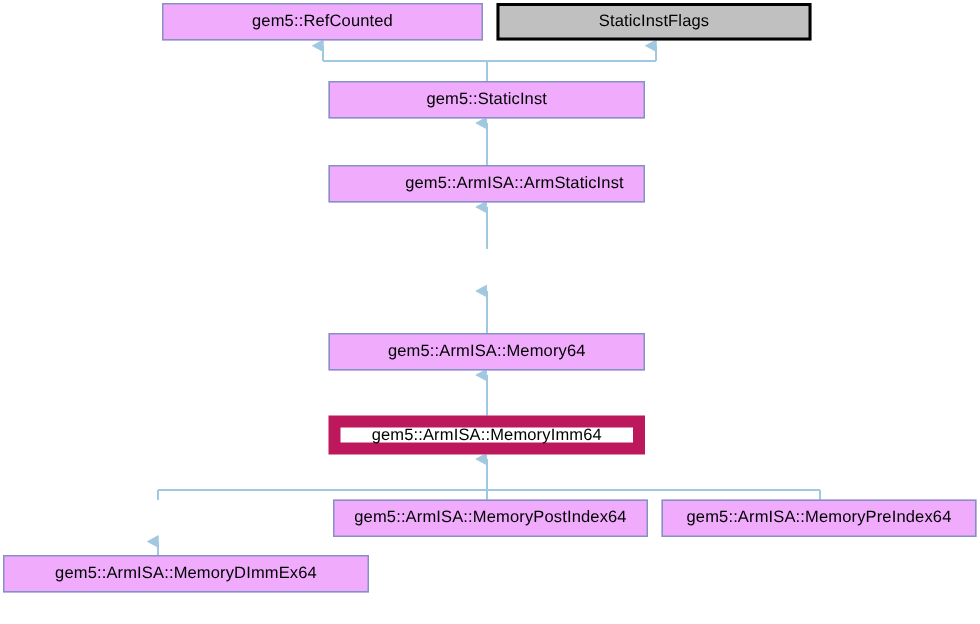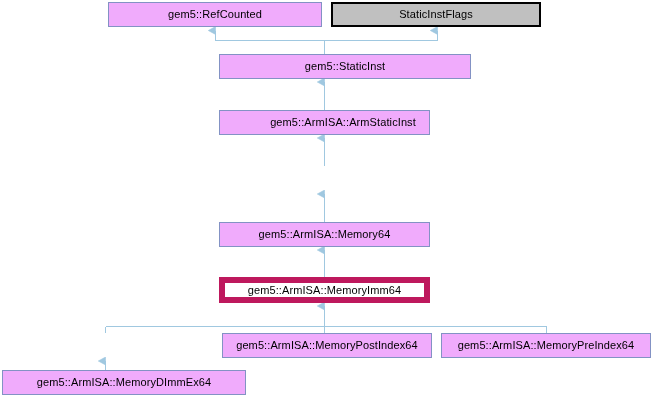--- a/index.html
+++ b/index.html
@@ -28,21 +28,21 @@
     letter-spacing: 0.1px;
   }
   
   .node.normal {
     background: #f0abfc;
     border: 1px solid #8392c4;
   }
   
   .node.current {
     background: #ffffff;
-    border: 6px solid #be185d;
+    border: 8px solid #be185d;
   }
   
   .node.flags {
     background: #c0c0c0;
     border: 2px solid #000000;
   }
   #edges {
     position: absolute;
     left: 0;
     top: 0;
@@ -85,21 +85,21 @@
   </svg>
 
   <div class="node normal" style="left:108px; top:2px; width:214px; height:25px;">
     <span>gem5::RefCounted</span>
   </div>
 
   <div class="node flags" style="left:331px; top:2px; width:210px; height:25px;">
     <span>StaticInstFlags</span>
   </div>
 
-  <div class="node normal" style="left:219px; top:54px; width:252px; height:25px;">
+  <div class="node normal" style="left:219px; top:54px; width:211px; height:25px;">
     <span>gem5::StaticInst</span>
   </div>
 
   <div class="node normal" style="left:219px; top:110px; width:211px; height:25px;padding-left:37px;">
     <span>gem5::ArmISA::ArmStaticInst</span>
   </div>
 
 
   <div class="node normal" style="left:219px; top:222px; width:211px; height:25px;">
     <span>gem5::ArmISA::Memory64</span>

